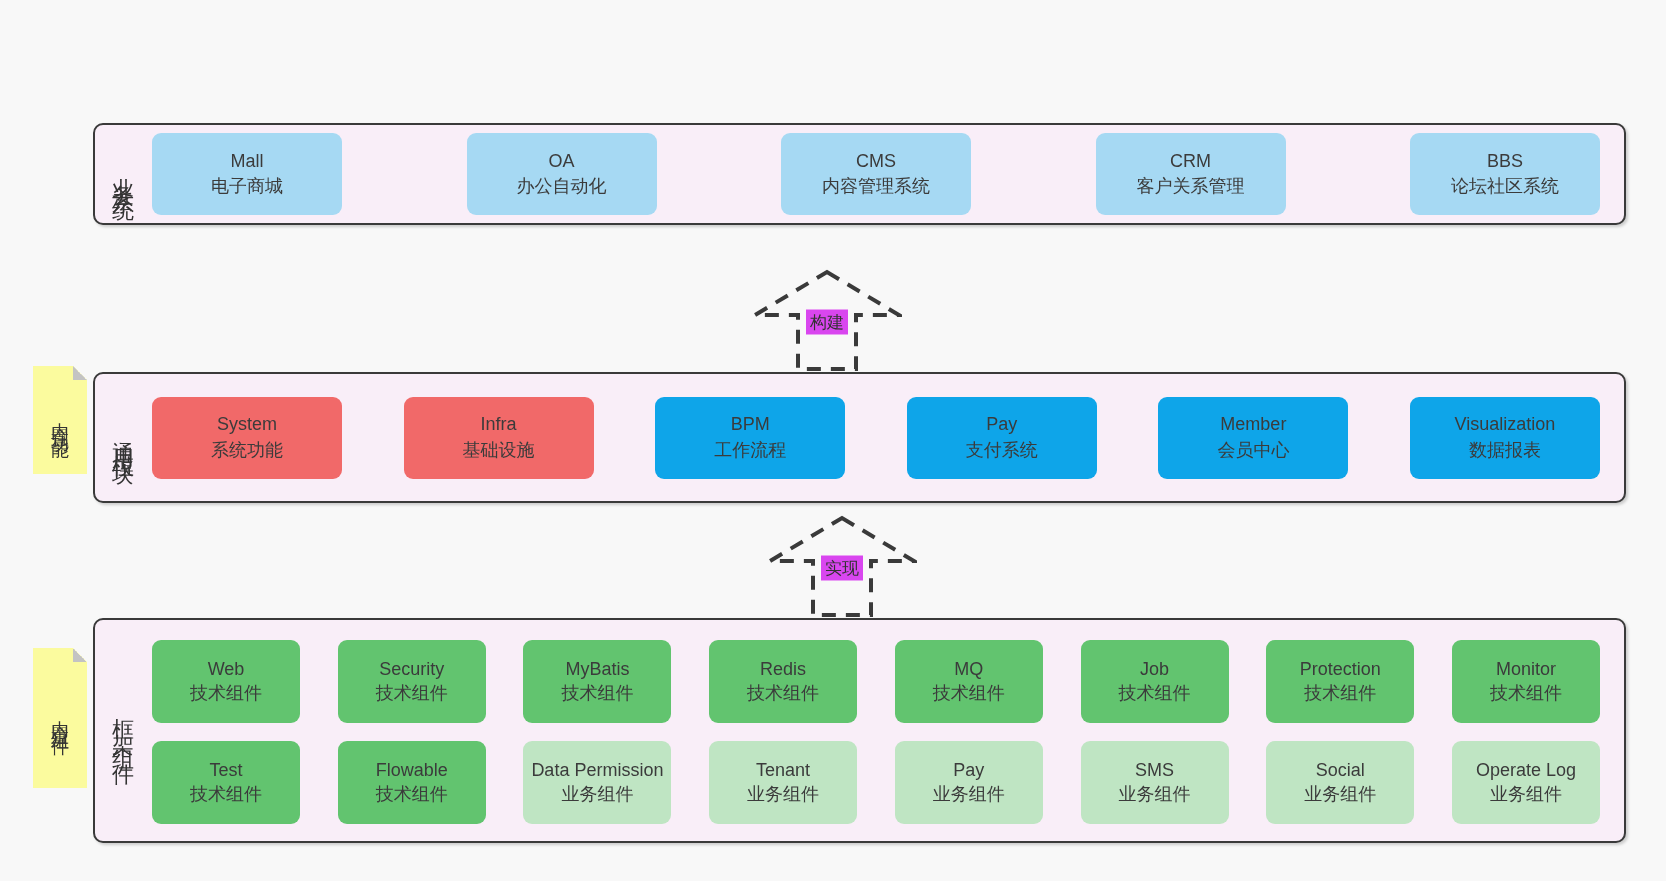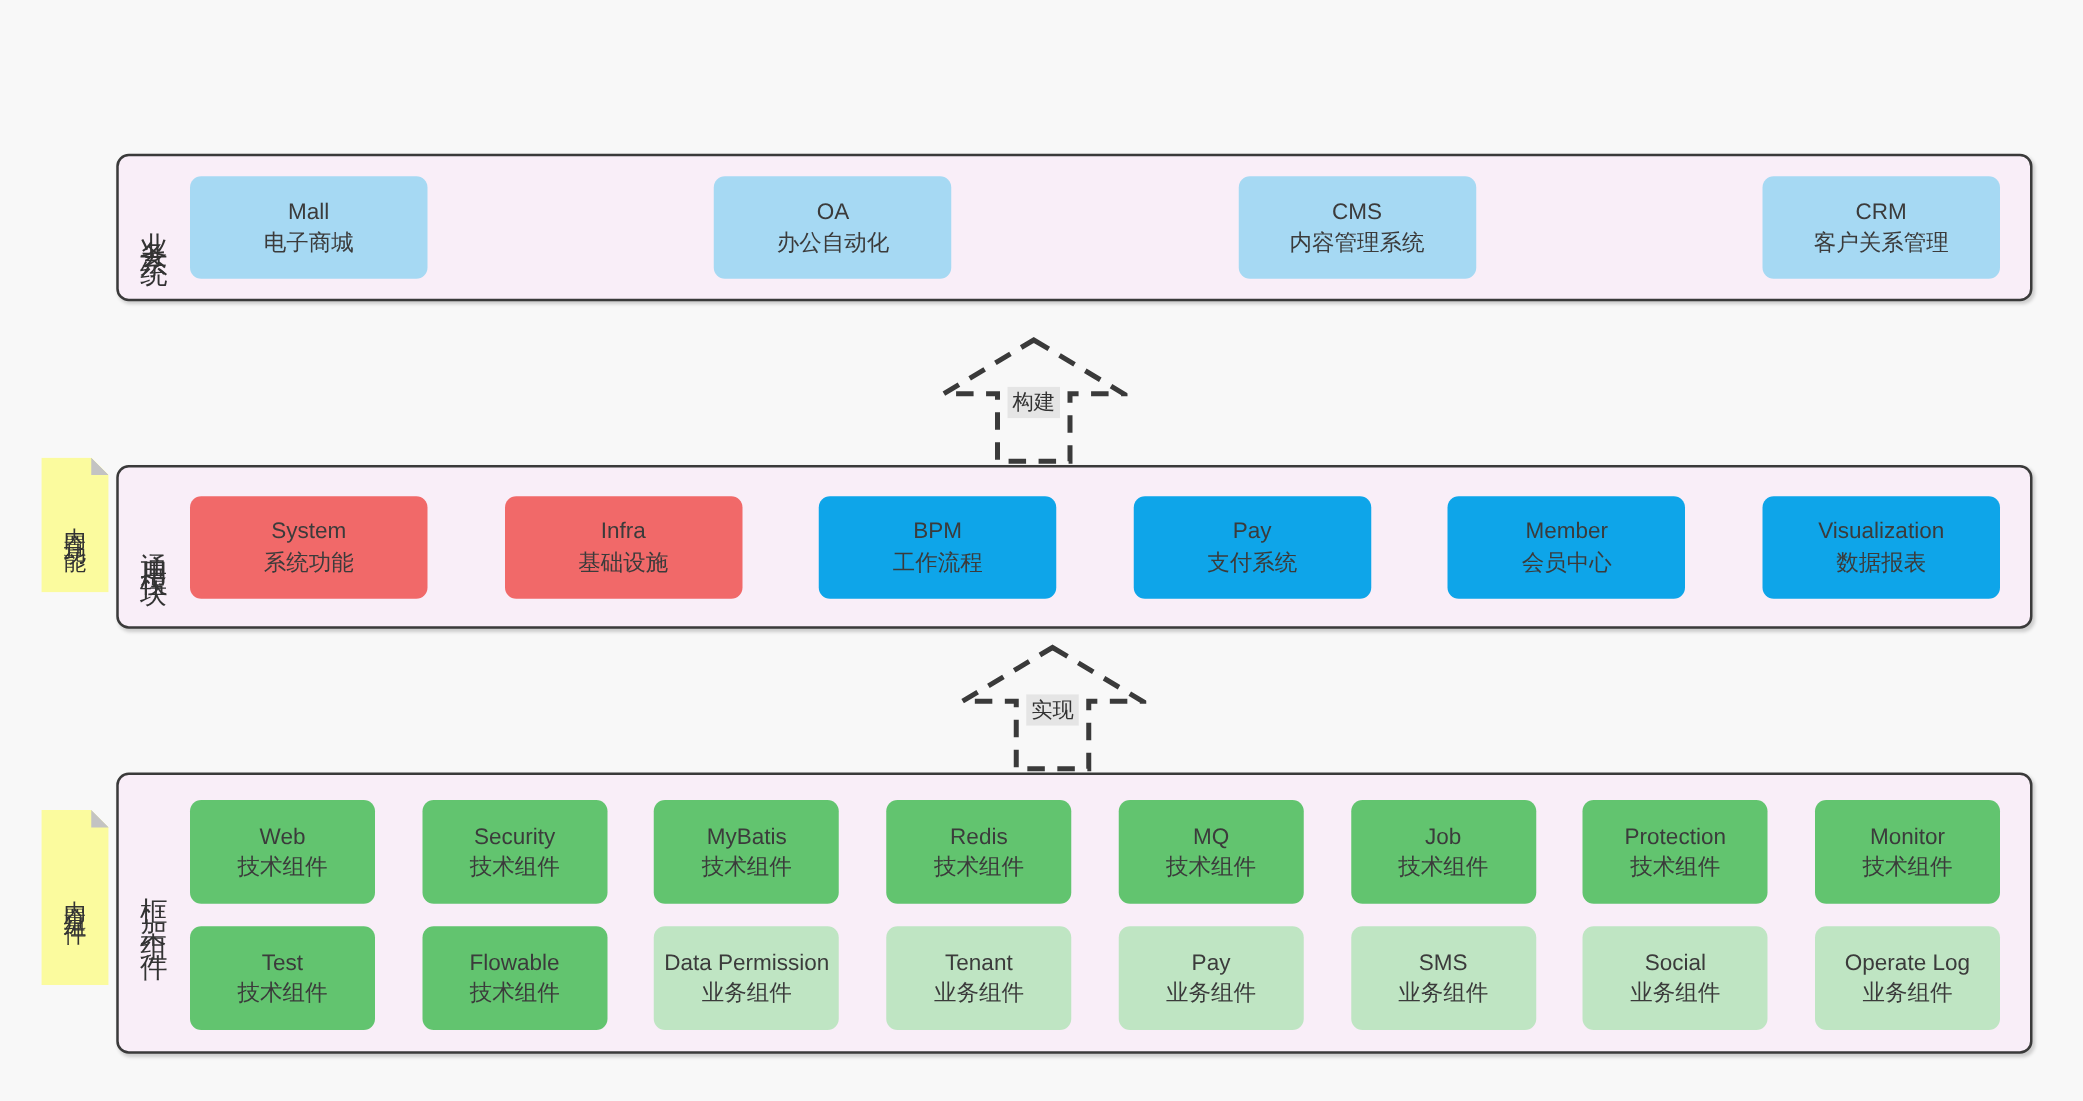--- a/index.html
+++ b/index.html
@@ -19,21 +19,21 @@
   
   .band {
     position: absolute;
     left: 93px;
     width: 1533px;
     background: #f9eef8;
     border: 2px solid #3a3a3a;
     border-radius: 10px;
     box-shadow: 2px 2px 3px rgba(0,0,0,0.18);
   }
-  .band--business   { top: 123px; height: 118px; }
+  .band--business   { top: 123px; height: 102px; }
   .band--modules    { top: 372px; height: 131px; }
   .band--components { top: 618px; height: 225px; }
 
   .band-label {
     position: absolute;
     left: 13px;
     top: 50%;
     transform: translateY(-50%);
     writing-mode: vertical-rl;
     text-orientation: upright;
@@ -129,21 +129,21 @@
     height: 103px;
   }
   .arrow--build     { left: 752px; top: 269px; }
   .arrow--implement { left: 767px; top: 515px; }
   .arrow svg { display: block; width: 100%; height: 100%; }
   .arrow-label {
     position: absolute;
     left: 50%;
     top: 51%;
     transform: translate(-50%, -50%);
-    background: #e5e5e5;
+    background: #d946ef;
     padding: 1px 4px;
     font-size: 17px;
     color: #333333;
     white-space: nowrap;
   }
 </style>
 </head>
 <body>
 
 <div id="canvas">
@@ -159,20 +159,24 @@
           <div class="box-title">OA</div>
           <div class="box-sub">办公自动化</div>
         </div>
         <div class="box v-blue">
           <div class="box-title">CMS</div>
           <div class="box-sub">内容管理系统</div>
         </div>
         <div class="box v-blue">
           <div class="box-title">CRM</div>
           <div class="box-sub">客户关系管理</div>
+        </div>
+        <div class="box v-blue">
+          <div class="box-title">BBS</div>
+          <div class="box-sub">论坛社区系统</div>
         </div>
       </div>
   </div>
 
   <div class="arrow arrow--build">
     <svg viewBox="0 0 150 103">
       <polygon points="75,3 147,46 104,46 104,100 46,100 46,46 3,46" fill="none" stroke="#3a3a3a" stroke-width="4" stroke-dasharray="14 10"></polygon>
     </svg>
     <span class="arrow-label">构建</span>
   </div>

